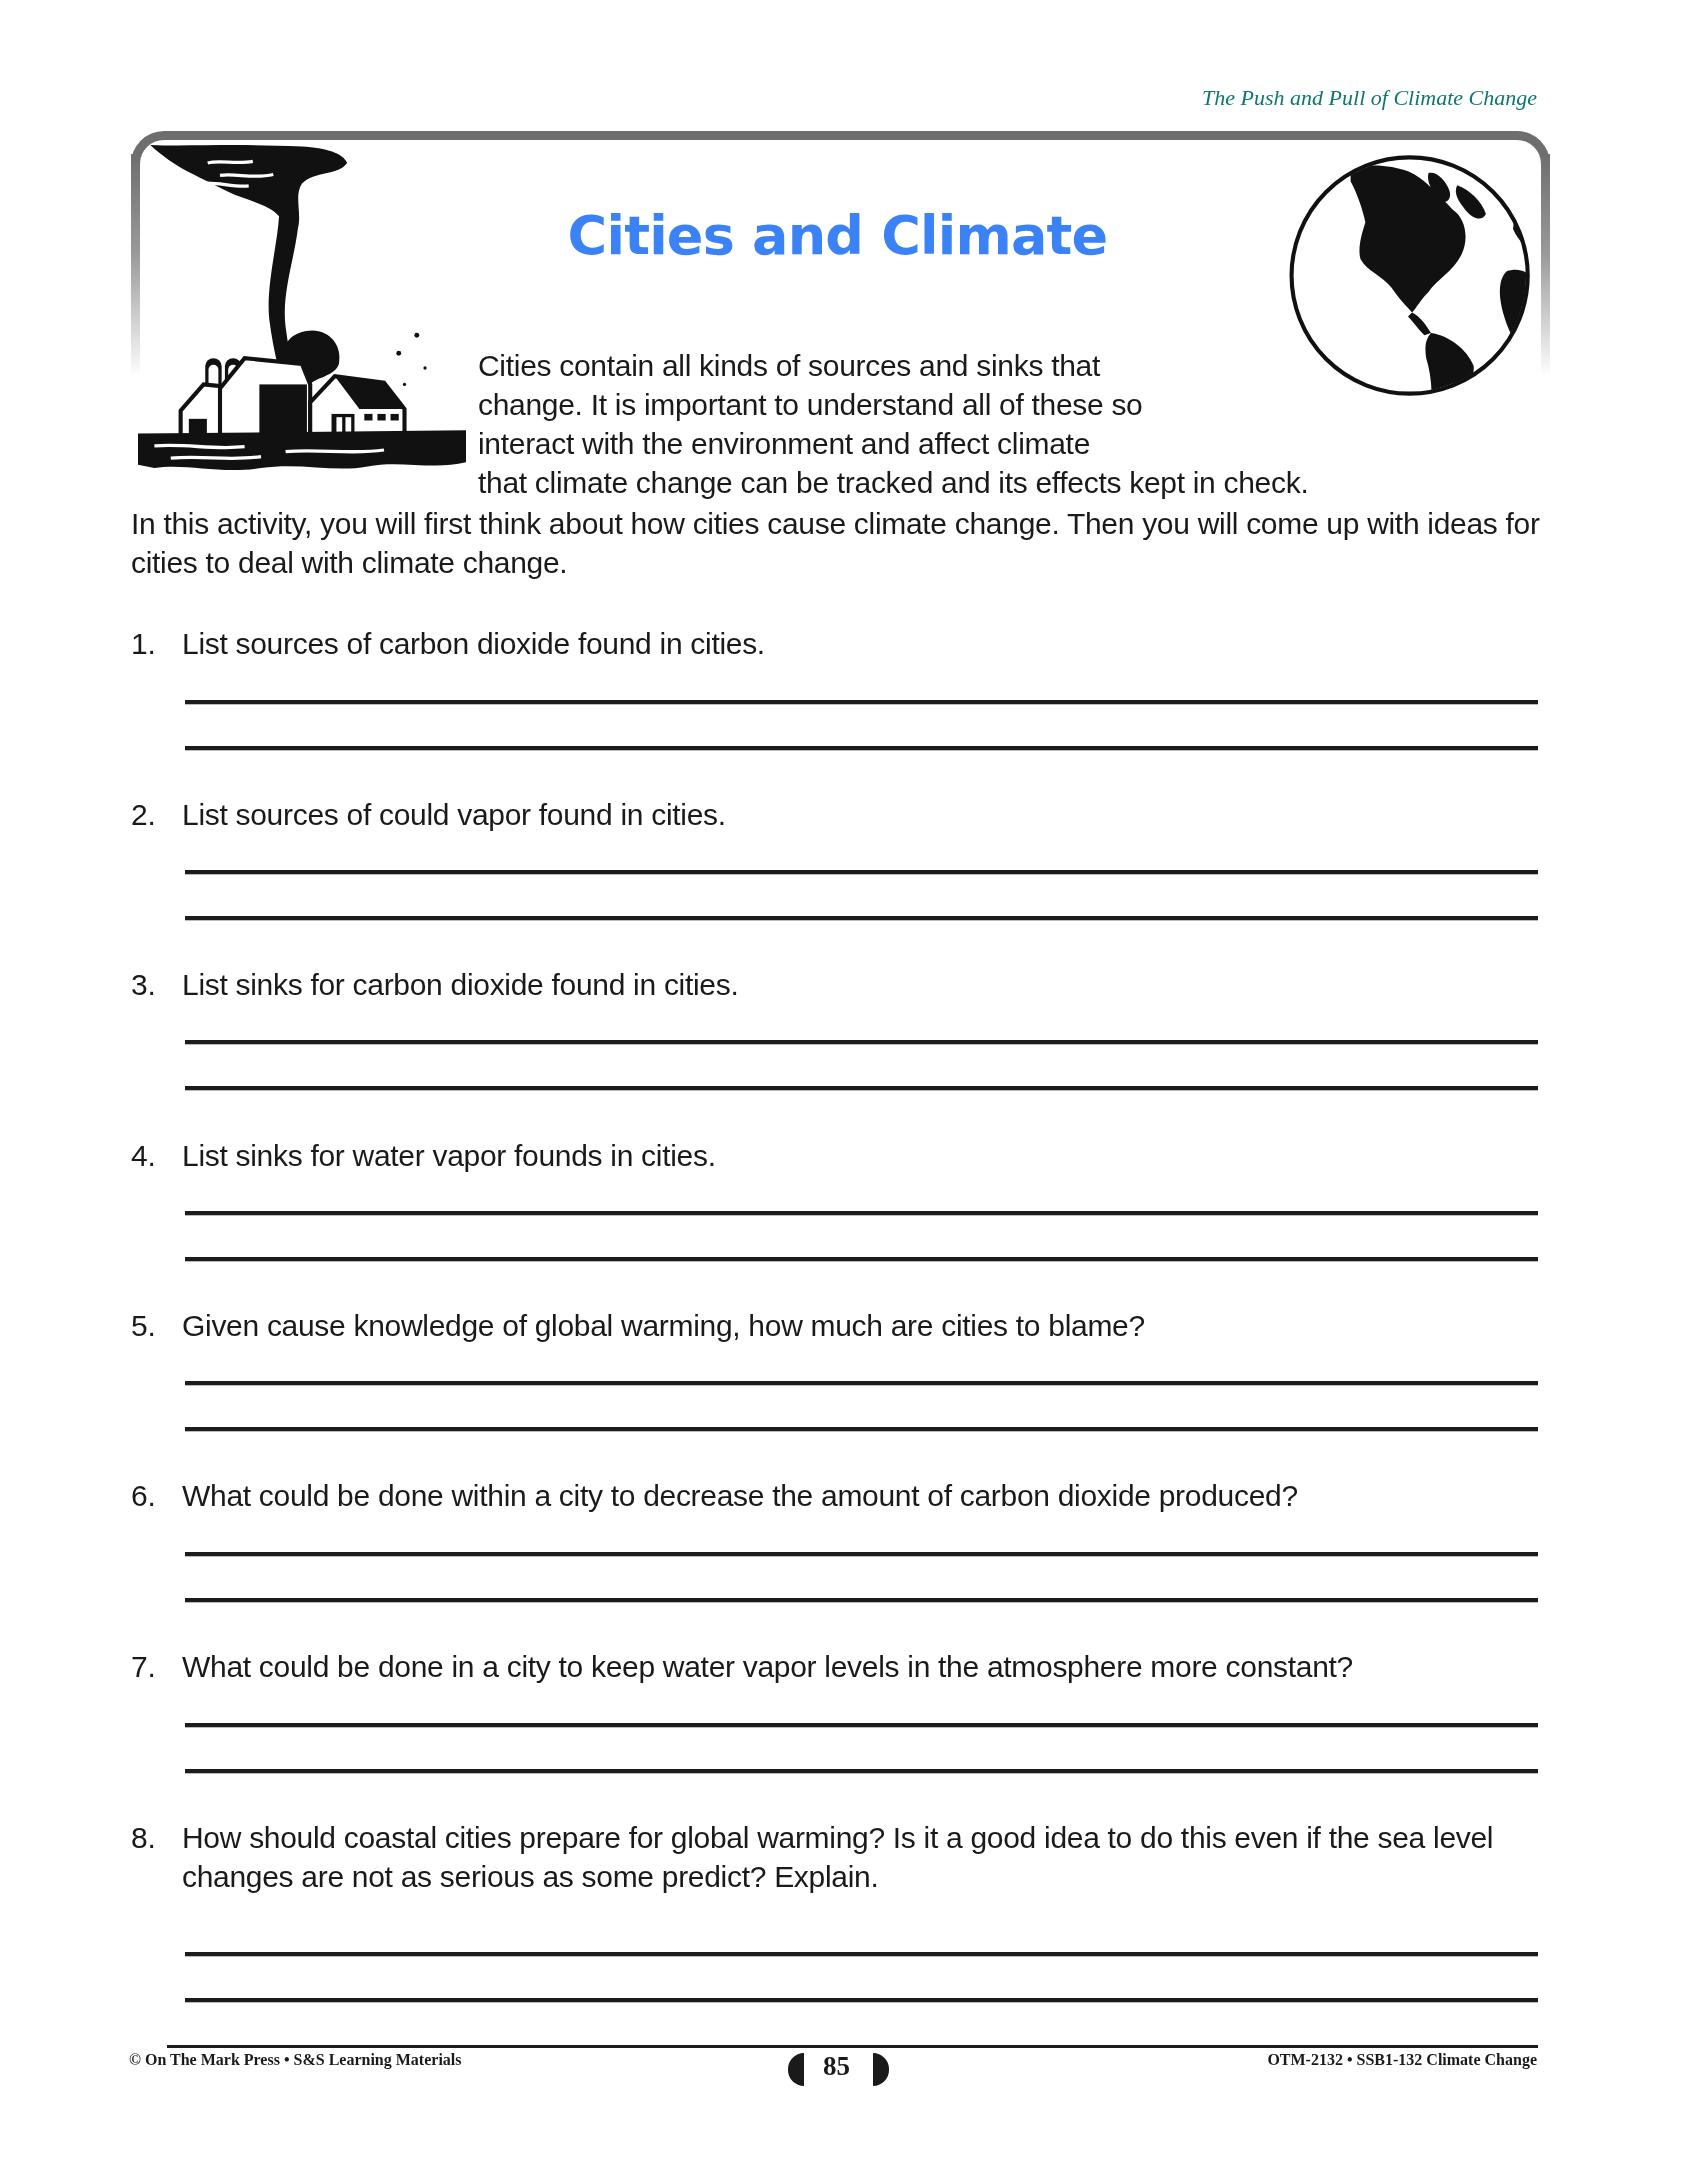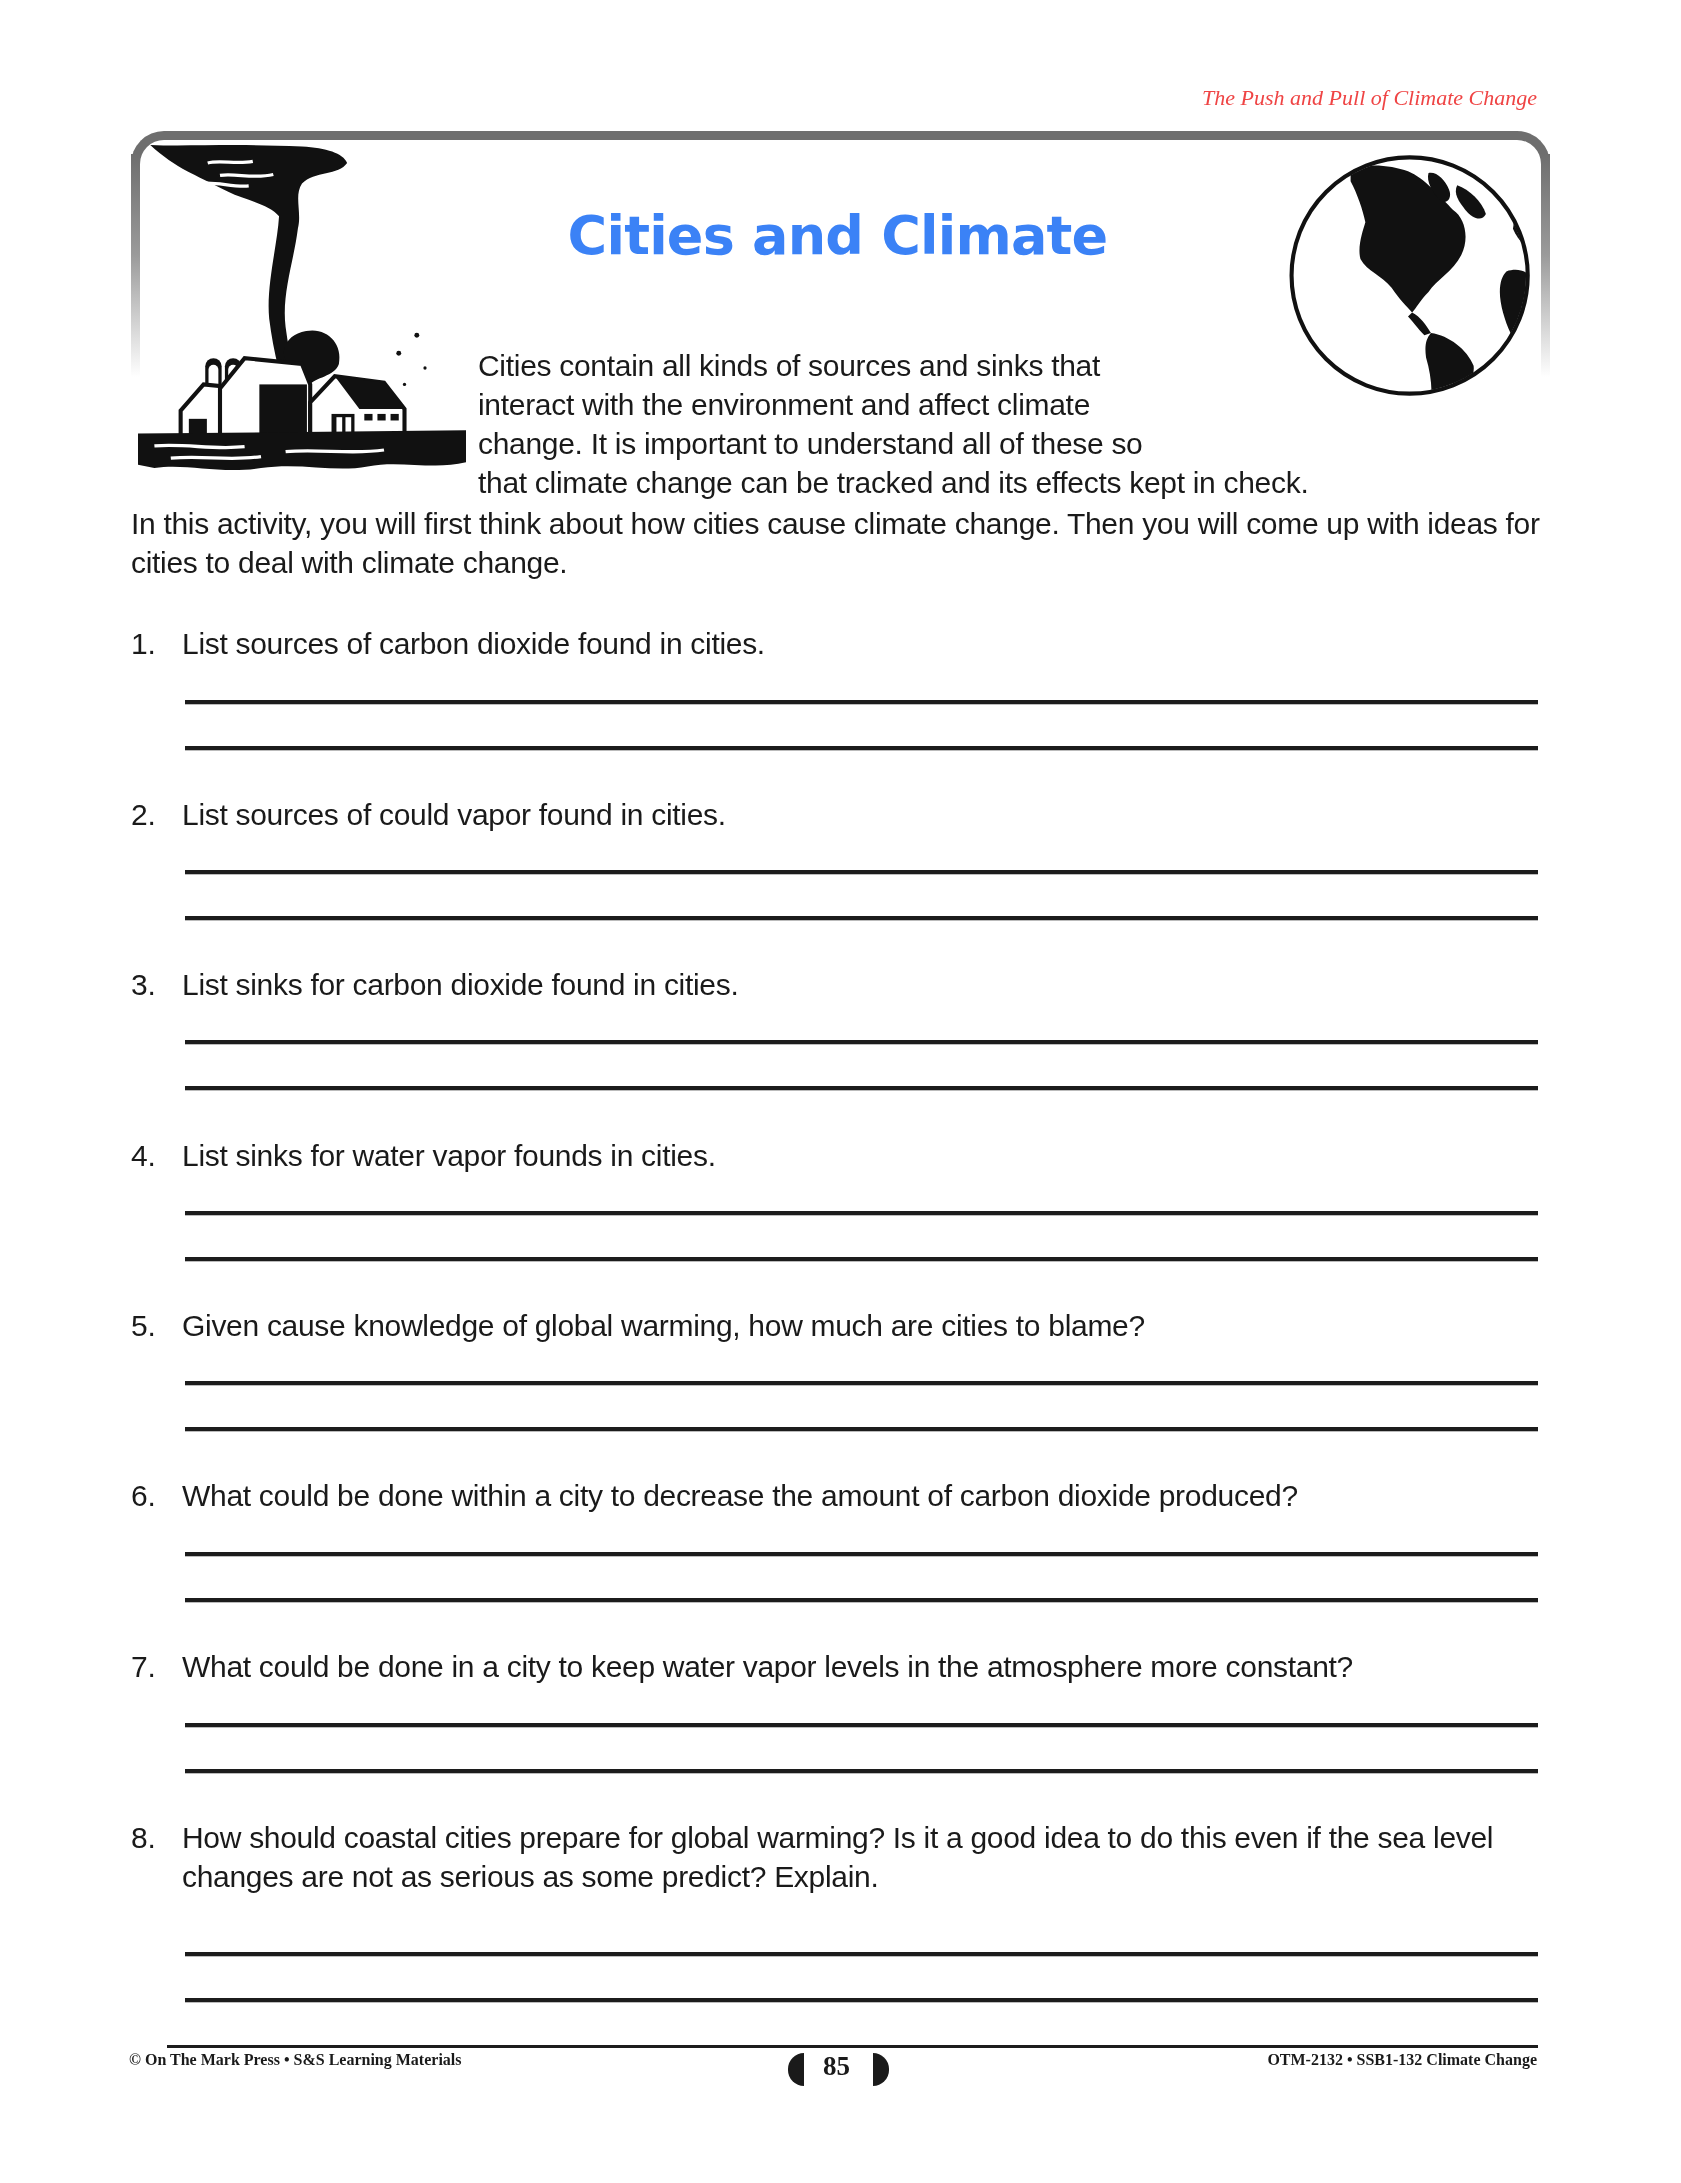--- a/index.html
+++ b/index.html
@@ -1,21 +1,21 @@
 <!DOCTYPE html>
 <html style="font-size:13px"><head>
   <meta charset="utf-8">
   <style>
     html, body { margin: 0; padding: 0; background: #ffffff; }
     body { width: 1682px; height: 2183px; position: relative; overflow: hidden; color: #1a1a1a; }
 
     .running-head {
       position: absolute; right: 145px; top: 85px;
       font-family: "Liberation Serif", "DejaVu Serif", serif;
-      font-style: italic; font-size: 22px; color: #ef4444;
+      font-style: italic; font-size: 22px; color: #0f766e;
     }
     .frame-left, .frame-right {
       position: absolute; top: 154px; width: 9px; height: 223px;
       background: linear-gradient(to bottom, #6e6e6e 0%, #9a9a9a 45%, #ffffff 100%);
     }
     .frame-left { left: 131px; }
     .frame-right { left: 1541px; }
     .corner { position: absolute; width: 33px; height: 33px; top: 131px; border-top: 9px solid #6e6e6e; box-sizing: border-box; }
     .corner.l { left: 131px; border-left: 9px solid #6e6e6e; border-top-left-radius: 33px; }
     .corner.r { left: 1517px; border-right: 9px solid #6e6e6e; border-top-right-radius: 33px; }
@@ -131,22 +131,22 @@
 
     <path d="M270 150 C285 145 300 150 305 165 L305 260 C295 250 285 240 275 225 C268 210 262 190 262 175 C262 163 265 155 270 150 Z"></path>
     <path d="M280 85 C290 90 300 100 305 110 L300 125 C290 118 282 108 278 98 Z"></path>
   </g>
 </svg>
 
 <div class="title">Cities and Climate</div>
 
 <div class="intro">
   <div>Cities contain all kinds of sources and sinks that</div>
+  <div>change. It is important to understand all of these so</div>
   <div>interact with the environment and affect climate</div>
-  <div>change. It is important to understand all of these so</div>
   <div>that climate change can be tracked and its effects kept in check.</div>
 </div>
 
 <div class="instructions">In this activity, you will first think about how cities cause climate change. Then you will come up with ideas for cities to deal with climate change.</div>
 
 <div class="q" style="top:624px;">
   <span class="num">1.</span>
   <span class="text">List sources of carbon dioxide found in cities.</span>
 </div>
 <div class="answer-line" style="top:700px;"></div>

